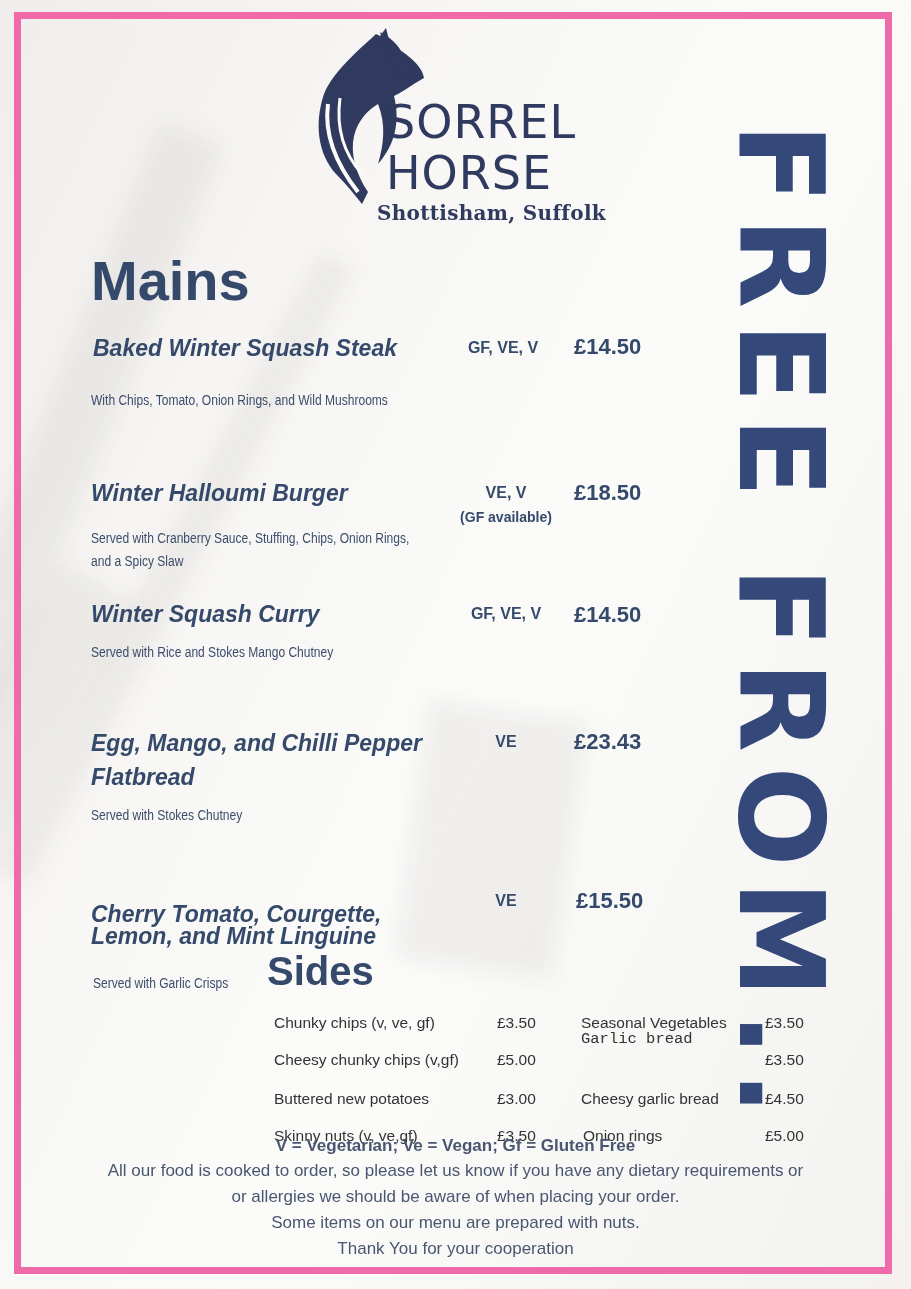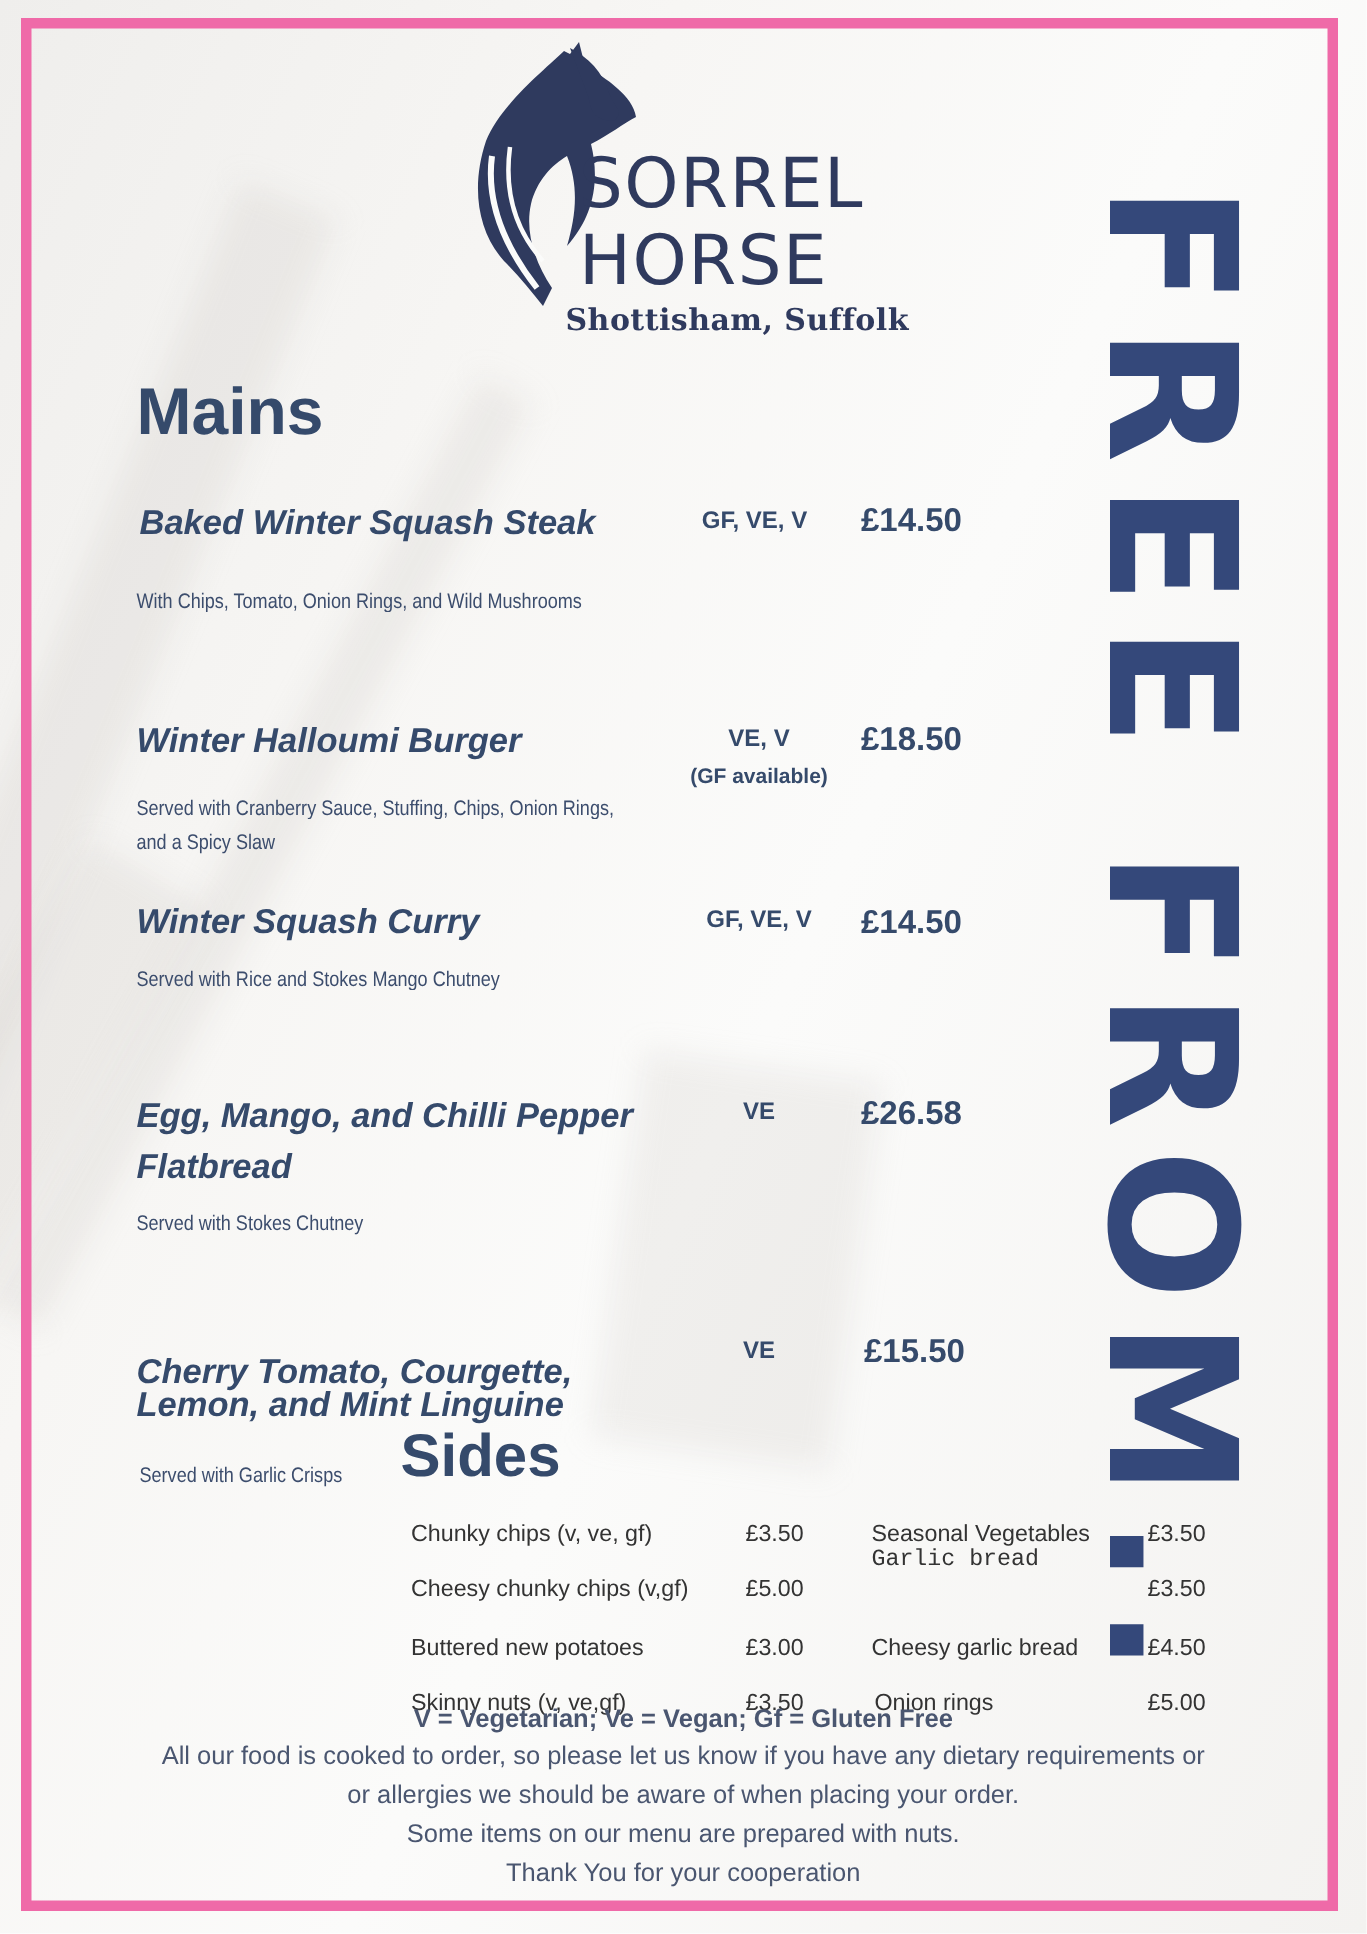--- a/index.html
+++ b/index.html
@@ -19,21 +19,21 @@
   }
   .logo { position:absolute; left:306px; top:24px; width:280px; height:200px; }
   .logo-word {
     position:absolute; left:386px; font-family:"DejaVu Sans", sans-serif;
     font-weight:normal; color:#2f3a5e; font-size:46px; letter-spacing:1px; line-height:1;
   }
   .logo-sub {
     position:absolute; left:377px; top:201px; font-family:"DejaVu Serif", serif;
     font-weight:bold; font-size:20px; color:#2f3a5e; letter-spacing:0.3px;
   }
-  .h-section { position:absolute; font-weight:bold; color:#354a6b; font-size:44px; line-height:1; }
+  .h-section { position:absolute; font-weight:bold; color:#354a6b; font-size:56px; line-height:1; }
   .dish-name { position:absolute; font-weight:bold; font-size:23px; line-height:34px; color:#354a6b;font-style:italic; }
   .dish-desc {
     position:absolute; font-family:"Liberation Sans Narrow","Liberation Sans", sans-serif;
     font-size:14px; line-height:23px; color:#3c4d6d; transform-origin:left top; transform:scaleX(0.86);
     white-space:nowrap;
   }
   .dish-tags { position:absolute; font-weight:bold; font-size:16px; color:#354a6b; text-align:center; line-height:22px; }
   .dish-price { position:absolute; font-weight:bold; font-size:22px; color:#354a6b; }
   .side { position:absolute; font-size:15.5px; color:#333; }
   .vertical {
@@ -96,21 +96,21 @@
   <div class="dish-name" style="left:91px;top:597px;">Winter Squash Curry</div>
   <div class="dish-tags" style="left:456px;top:603px;width:100px;">GF, VE, V</div>
   <div class="dish-price" style="left:574px;top:602px;">£14.50</div>
   <div class="dish-desc" style="left:91px;top:641px;">Served with Rice and Stokes Mango Chutney</div>
 </div>
 
 <div>
   <div class="dish-name" style="left:91px;top:726px;">Egg, Mango, and Chilli Pepper</div>
   <div class="dish-name" style="left:91px;top:760px;">Flatbread</div>
   <div class="dish-tags" style="left:488px;top:731px;width:36px;">VE</div>
-  <div class="dish-price" style="left:574px;top:729px;">£26.58</div>
+  <div class="dish-price" style="left:574px;top:729px;">£23.43</div>
   <div class="dish-desc" style="left:91px;top:804px;">Served with Stokes Chutney</div>
 </div>
 
 <div>
   <div class="dish-name" style="left:91px;top:885px;margin-top:12px;">Cherry Tomato, Courgette,</div>
   <div class="dish-name" style="left:91px;top:919px;">Lemon, and Mint Linguine</div>
   <div class="dish-tags" style="left:488px;top:890px;width:36px;">VE</div>
   <div class="dish-price" style="left:576px;top:888px;">£15.50</div>
   <div class="dish-desc" style="left:93px;top:972px;">Served with Garlic Crisps</div>
 </div>

